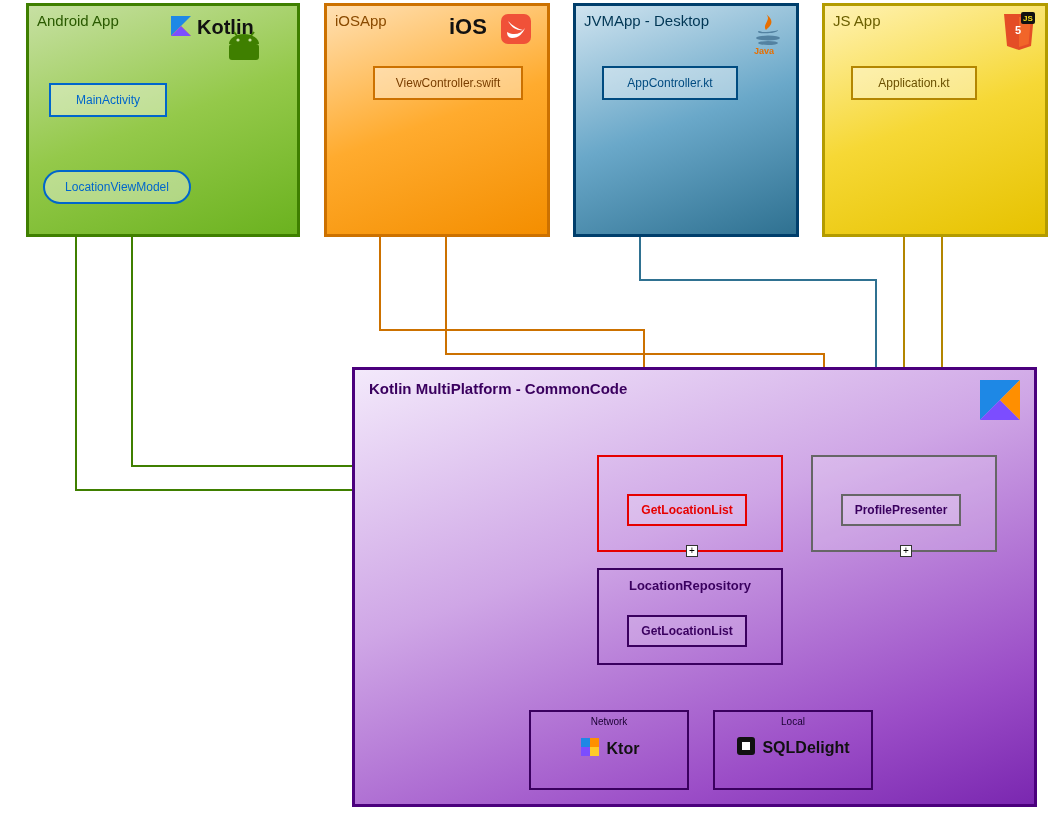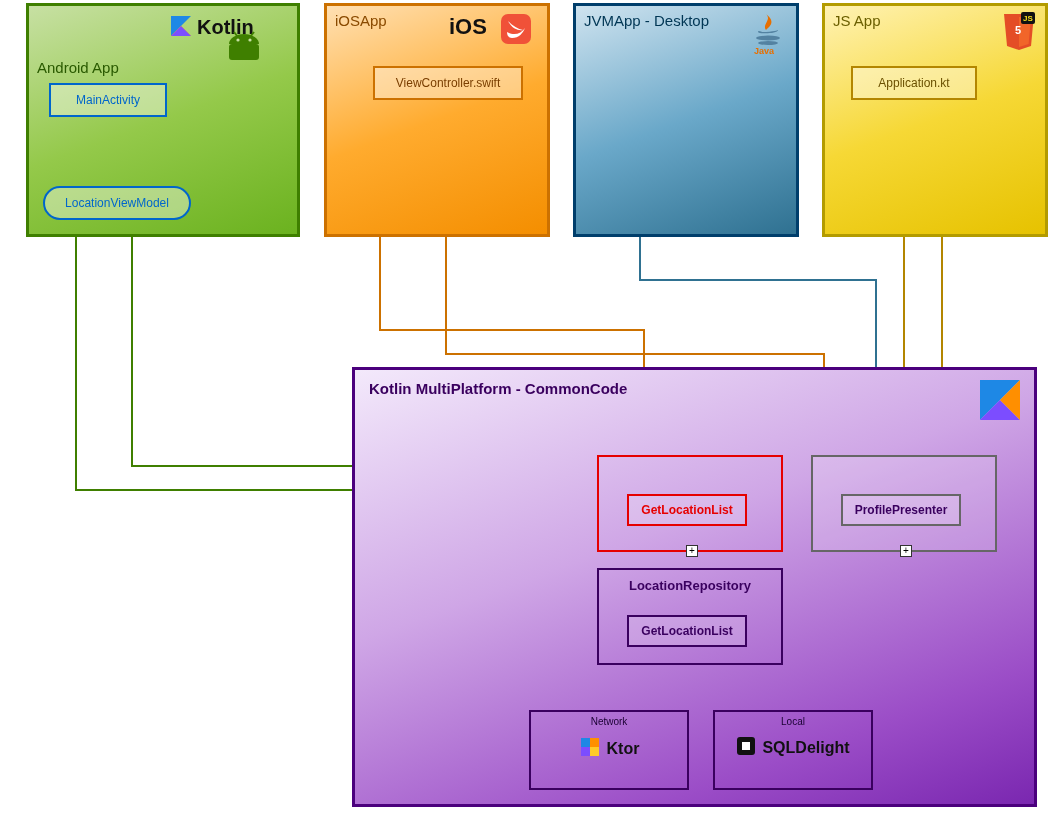--- a/index.html
+++ b/index.html
@@ -20,21 +20,21 @@
   }
   .ios { left:324px; width:226px; border-color:#cc7100;
     background: linear-gradient(160deg,#ffe0b3 0%, #ffab2e 50%, #f48e00 100%);
   }
   .jvm { left:573px; width:226px; border-color:#003e6b;
     background: linear-gradient(160deg,#cfe3ef 0%, #6aa8c9 50%, #2f7191 100%);
   }
   .js { left:822px; width:226px; border-color:#b39b00;
     background: linear-gradient(160deg,#fff2b3 0%, #f6d835 50%, #e6c200 100%);
   }
-  .android .title { color:#2a5a00;margin-top:47px;}
+  .android .title { color:#2a5a00;}
   .ios .title { color:#8a4a00;}
   .jvm .title { color:#003654;}
   .js .title  { color:#6b5f00;text-align:center;}
 
   .filebox {
     position:absolute; border:2px solid; background:rgba(255,255,255,0.4);
     display:flex; align-items:center; justify-content:center;
     font-size:12px; font-weight:500; padding:0 6px; white-space:nowrap;
   }
   .android .filebox { border-color:#0066cc; color:#0066cc; }
@@ -134,21 +134,21 @@
         <circle cx="9" cy="4" r="1.6" fill="#c7e0a3"></circle>
         <circle cx="21" cy="4" r="1.6" fill="#c7e0a3"></circle>
         <line x1="5" y1="-4" x2="9" y2="1" stroke="#3f7f00" stroke-width="2"></line>
         <line x1="25" y1="-4" x2="21" y2="1" stroke="#3f7f00" stroke-width="2"></line>
       </g>
     </svg>
   </div>
   <div class="filebox" style="left:20px; top:77px; width:118px; height:34px;">
     <span>MainActivity</span>
   </div>
-  <div class="filebox" style="left:14px; top:180px; width:148px; height:34px;border-radius:17px;">
+  <div class="filebox" style="left:14px; top:164px; width:148px; height:34px;border-radius:17px;">
     <span>LocationViewModel</span>
   </div>
 </div>
 
 <div class="platform ios">
   <div class="title">iOSApp</div>
   <div class="iconwrap">
     <svg width="90" height="34" viewBox="0 0 90 34">
       <text x="0" y="22" font-size="22" font-weight="800" fill="#111" font-family="Helvetica">iOS</text>
       <g transform="translate(52,2)">
@@ -166,20 +166,23 @@
 <div class="platform jvm">
   <div class="title">JVMApp - Desktop</div>
   <div class="iconwrap">
     <svg width="40" height="44" viewBox="0 0 40 44">
       <path d="M18 2 C24 8 14 12 18 18 C22 14 28 10 18 2 Z" fill="#e76f00"></path>
       <path d="M14 20 C26 20 30 18 30 18 C30 22 10 22 10 20 C10 18 14 20 14 20 Z" fill="#5382a1"></path>
       <ellipse cx="20" cy="26" rx="12" ry="2.4" fill="#5382a1"></ellipse>
       <ellipse cx="20" cy="31" rx="10" ry="2" fill="#5382a1"></ellipse>
       <text x="6" y="42" font-size="9" fill="#e76f00" font-weight="700">Java</text>
     </svg>
+  </div>
+  <div class="filebox" style="left:26px; top:60px; width:136px; height:34px;">
+    <span>AppController.kt</span>
   </div>
 </div>
 
 <div class="platform js">
   <div class="title">JS App</div>
   <div class="iconwrap">
     <svg width="36" height="40" viewBox="0 0 36 40">
       <polygon points="3,2 33,2 30,34 18,38 6,34" fill="#e44d26"></polygon>
       <polygon points="18,5 30,5 27.6,32 18,35" fill="#f16529"></polygon>
       <rect x="20" y="0" width="14" height="12" rx="2" fill="#111"></rect>

